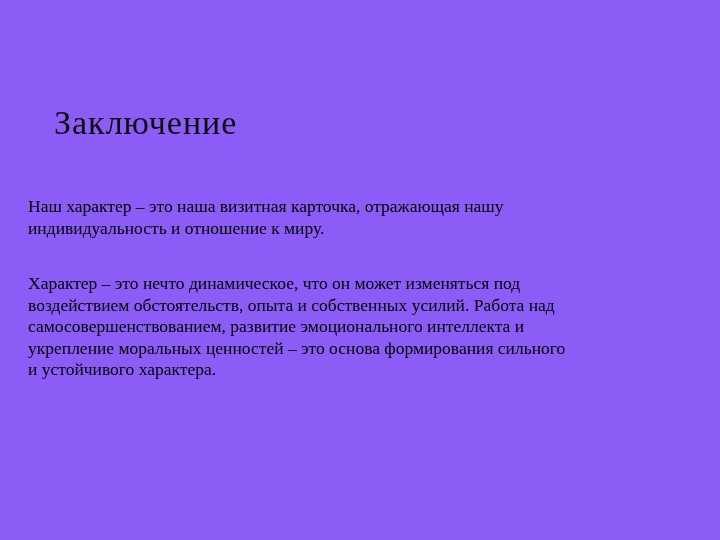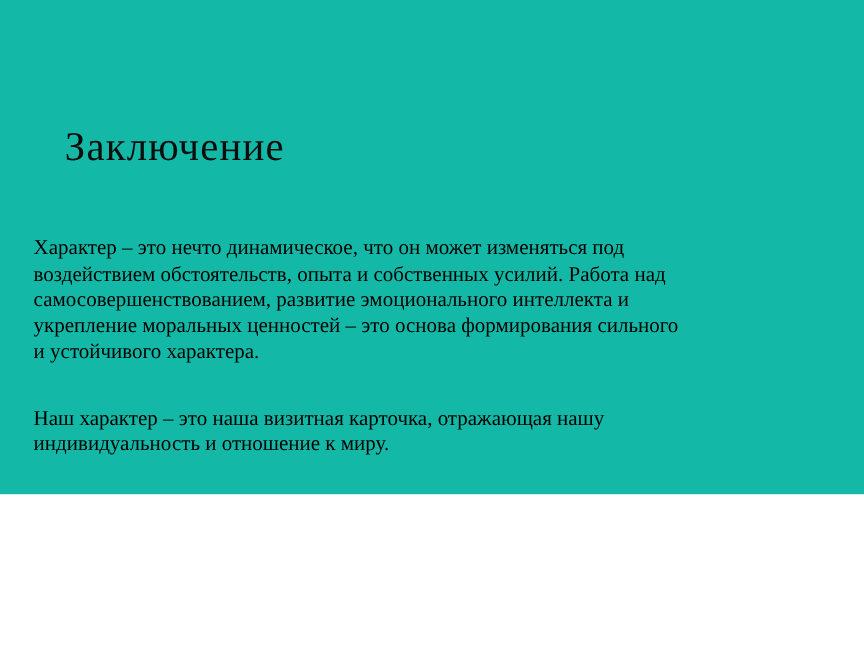--- a/index.html
+++ b/index.html
@@ -3,22 +3,22 @@
 <meta charset="utf-8">
 <style>
   html, body {
     margin: 0;
     padding: 0;
     background: #ffffff;
   }
   .slide {
     position: relative;
     width: 720px;
-    height: 412px;
-    background: #14b8a6;
+    height: 540px;
+    background: #8b5cf6;
     overflow: hidden;
     font-family: "Liberation Serif", "DejaVu Serif", serif;
     color: #000000;
   }
   .slide-title {
     position: absolute;
     left: 54px;
     top: 104px;
     margin: 0;
     font-size: 34px;
@@ -50,27 +50,27 @@
 </head>
 <body>
 
 <div class="slide">
 
   <h1 class="slide-title">Заключение</h1>
 
   <div class="slide-body">
 
     <p class="para">
+      <span class="line">Наш характер – это наша визитная карточка, отражающая нашу</span>
+      <span class="line">индивидуальность и отношение к миру.</span>
+    </p>
+
+    <p class="para">
       <span class="line">Характер – это нечто динамическое, что он может изменяться под</span>
       <span class="line">воздействием обстоятельств, опыта и собственных усилий. Работа над</span>
       <span class="line">самосовершенствованием, развитие эмоционального интеллекта и</span>
       <span class="line">укрепление моральных ценностей – это основа формирования сильного</span>
       <span class="line">и устойчивого характера.</span>
     </p>
 
-    <p class="para">
-      <span class="line">Наш характер – это наша визитная карточка, отражающая нашу</span>
-      <span class="line">индивидуальность и отношение к миру.</span>
-    </p>
-
   </div>
 
 </div>
 
 </body></html>

